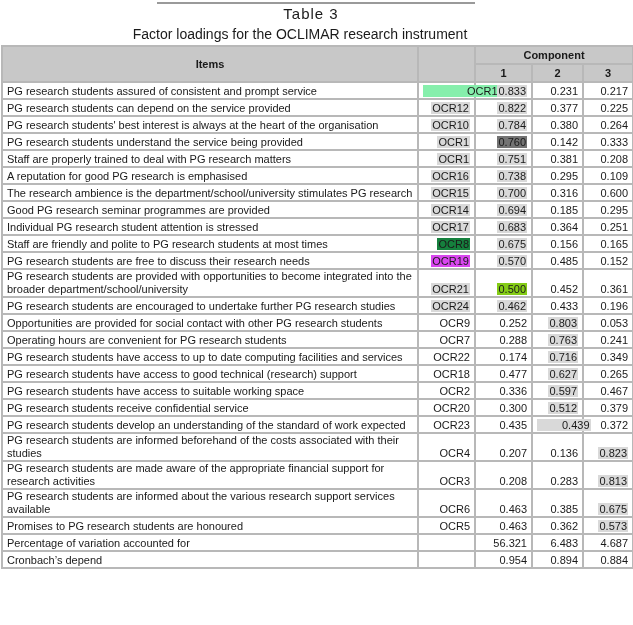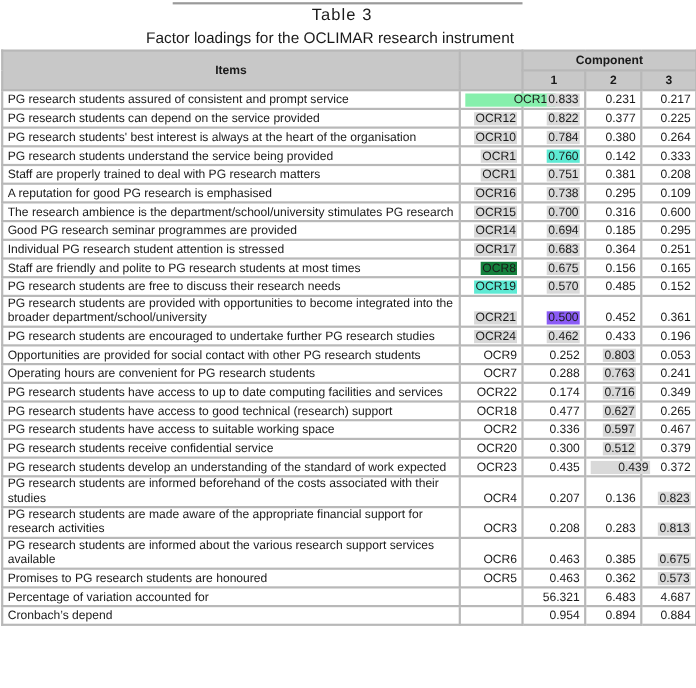--- a/index.html
+++ b/index.html
@@ -87,21 +87,21 @@
       <tr class="row">
         <td class="item"><span>PG research students' best interest is always at the heart of the organisation</span></td>
         <td class="code"><span class="hl" style="background: rgb(217, 217, 217);">OCR10</span></td>
         <td class="num"><span class="hl" style="background: rgb(217, 217, 217);">0.784</span></td>
         <td class="num"><span>0.380</span></td>
         <td class="num"><span>0.264</span></td>
       </tr>
       <tr class="row">
         <td class="item"><span>PG research students understand the service being provided</span></td>
         <td class="code"><span class="hl" style="background: rgb(217, 217, 217);">OCR1</span></td>
-        <td class="num"><span class="hl" style="background: #5eead4;">0.760</span></td>
+        <td class="num"><span class="hl" style="background: #737373;">0.760</span></td>
         <td class="num"><span>0.142</span></td>
         <td class="num"><span>0.333</span></td>
       </tr>
       <tr class="row">
         <td class="item"><span>Staff are properly trained to deal with PG research matters</span></td>
         <td class="code"><span class="hl" style="background: rgb(217, 217, 217);">OCR1</span></td>
         <td class="num"><span class="hl" style="background: rgb(217, 217, 217);">0.751</span></td>
         <td class="num"><span>0.381</span></td>
         <td class="num"><span>0.208</span></td>
       </tr>
@@ -135,29 +135,29 @@
       </tr>
       <tr class="row">
         <td class="item"><span>Staff are friendly and polite to PG research students at most times</span></td>
         <td class="code"><span class="hl" style="background: #15803d;">OCR8</span></td>
         <td class="num"><span class="hl" style="background: rgb(217, 217, 217);">0.675</span></td>
         <td class="num"><span>0.156</span></td>
         <td class="num"><span>0.165</span></td>
       </tr>
       <tr class="row">
         <td class="item"><span>PG research students are free to discuss their research needs</span></td>
-        <td class="code"><span class="hl" style="background: #5eead4;">OCR19</span></td>
+        <td class="code"><span class="hl" style="background: #d946ef;">OCR19</span></td>
         <td class="num"><span class="hl" style="background: rgb(217, 217, 217);">0.570</span></td>
         <td class="num"><span>0.485</span></td>
         <td class="num"><span>0.152</span></td>
       </tr>
       <tr class="row">
         <td class="item"><span>PG research students are provided with opportunities to become integrated into the broader department/school/university</span></td>
         <td class="code"><span class="hl" style="background: rgb(217, 217, 217);">OCR21</span></td>
-        <td class="num"><span class="hl" style="background: #8b5cf6;">0.500</span></td>
+        <td class="num"><span class="hl" style="background: #84cc16;">0.500</span></td>
         <td class="num"><span>0.452</span></td>
         <td class="num"><span>0.361</span></td>
       </tr>
       <tr class="row">
         <td class="item"><span>PG research students are encouraged to undertake further PG research studies</span></td>
         <td class="code"><span class="hl" style="background: rgb(217, 217, 217);">OCR24</span></td>
         <td class="num"><span class="hl" style="background: rgb(217, 217, 217);">0.462</span></td>
         <td class="num"><span>0.433</span></td>
         <td class="num"><span>0.196</span></td>
       </tr>

